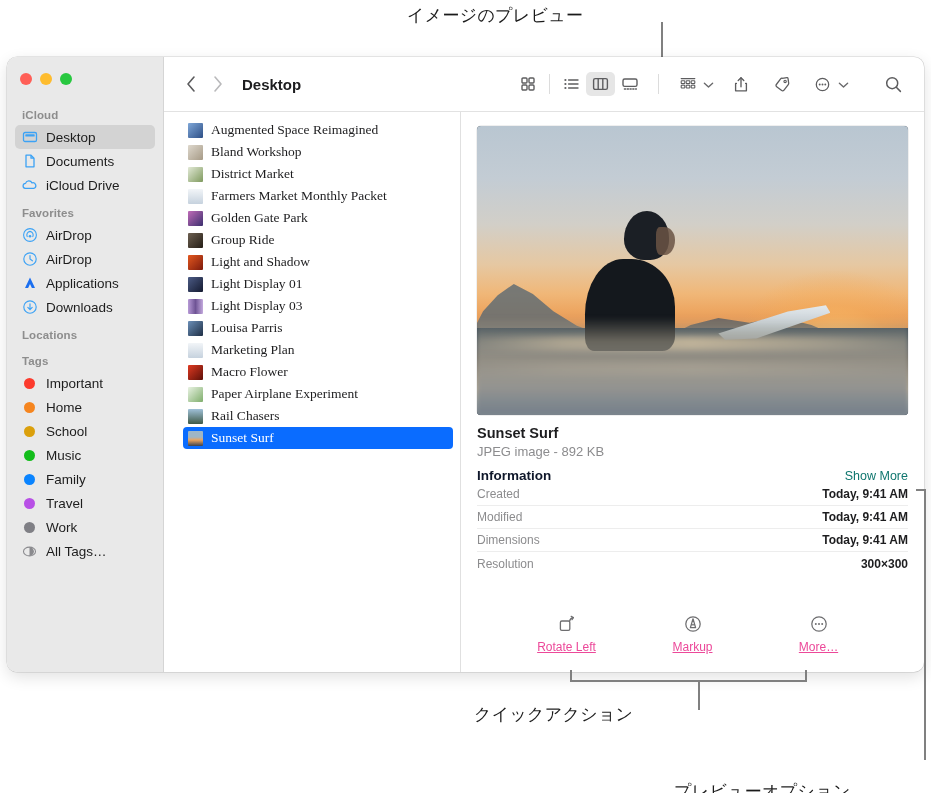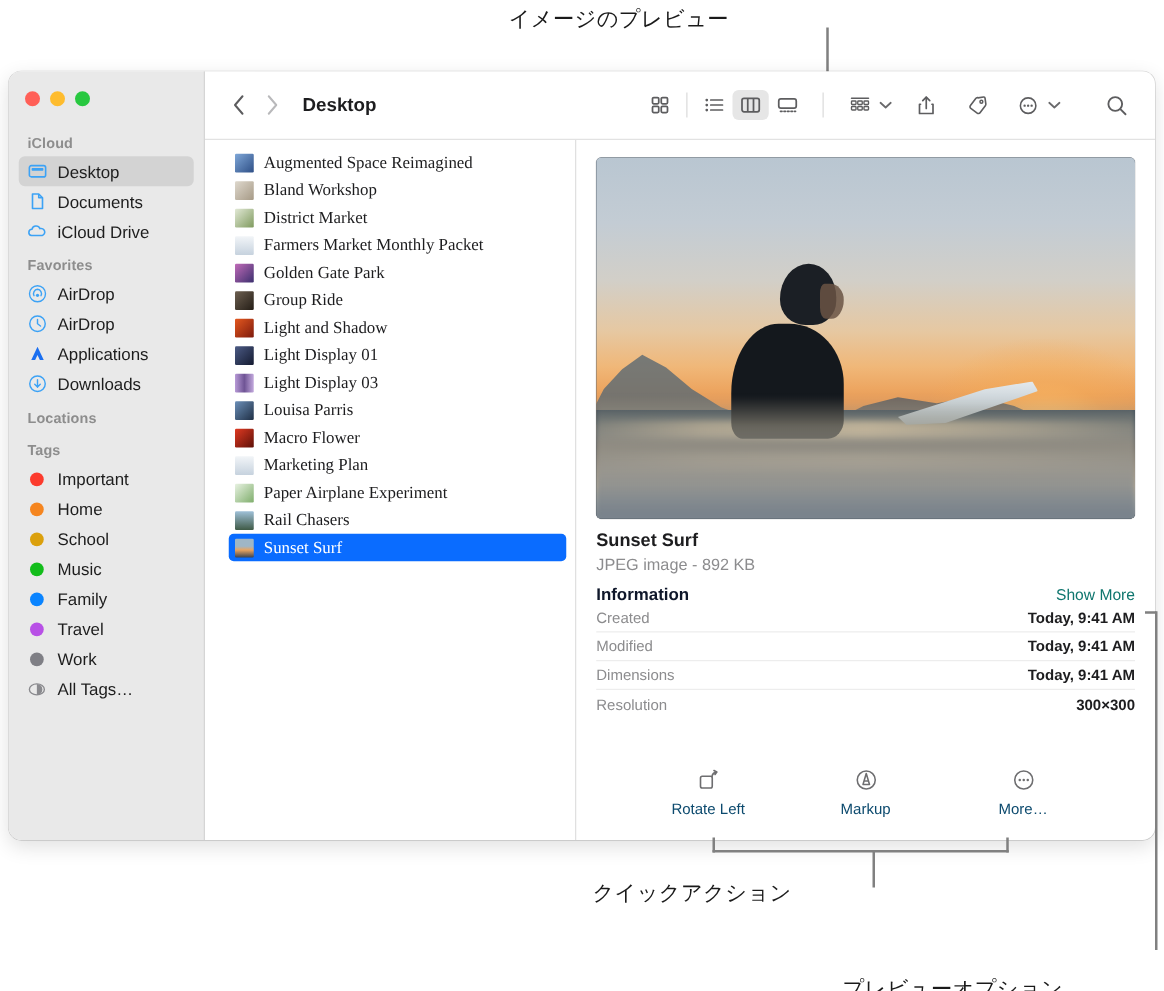--- a/index.html
+++ b/index.html
@@ -190,21 +190,21 @@
   .info-row .k { color: #8c8c8e; }
   .info-row .v { color: #1d1d1f; font-weight: bold; }
 
   .actions {
     margin-top: auto;
     display: flex; justify-content: center; gap: 52px;
     padding: 12px 0 18px 0;
   }
   .action { display: flex; flex-direction: column; align-items: center; gap: 6px; width: 74px; }
   .action .ico { color: #6e6e70; height: 20px; display: flex; align-items: center; justify-content: center; }
-  .action .cap { font-size: 12px; color: #0c4a6e; }
+  .action .cap { font-size: 12px; color: #ec4899; text-decoration: underline; }
 </style>
 </head>
 <body>
 
 <div class="anno-label" style="left:407px; top:4px;">イメージのプレビュー</div>
 <div class="anno-line" style="left:661px; top:22px; width:2px; height:103px;"></div>
 
 <div class="window">
 
   <div class="sidebar">
@@ -476,26 +476,26 @@
           </div>
         <div class="file-row">
             <span class="thumb" style="background:linear-gradient(90deg,#b79ad6,#6f5495,#c3a9dd)"></span>
             <span>Light Display 03</span>
           </div>
         <div class="file-row">
             <span class="thumb" style="background:linear-gradient(135deg,#6b8fb8,#1f2f45)"></span>
             <span>Louisa Parris</span>
           </div>
         <div class="file-row">
+            <span class="thumb" style="background:linear-gradient(180deg,#f2f5f8,#c6d2de)"></span>
+            <span>Marketing Plan</span>
+          </div>
+        <div class="file-row">
             <span class="thumb" style="background:linear-gradient(135deg,#e03a22,#5d1008)"></span>
             <span>Macro Flower</span>
-          </div>
-        <div class="file-row">
-            <span class="thumb" style="background:linear-gradient(180deg,#f2f5f8,#c6d2de)"></span>
-            <span>Marketing Plan</span>
           </div>
         <div class="file-row">
             <span class="thumb" style="background:linear-gradient(135deg,#e8f2e2,#7fae6c)"></span>
             <span>Paper Airplane Experiment</span>
           </div>
         <div class="file-row">
             <span class="thumb" style="background:linear-gradient(180deg,#9fc0d8,#3f5a46)"></span>
             <span>Rail Chasers</span>
           </div>
         <div class="file-row selected">

